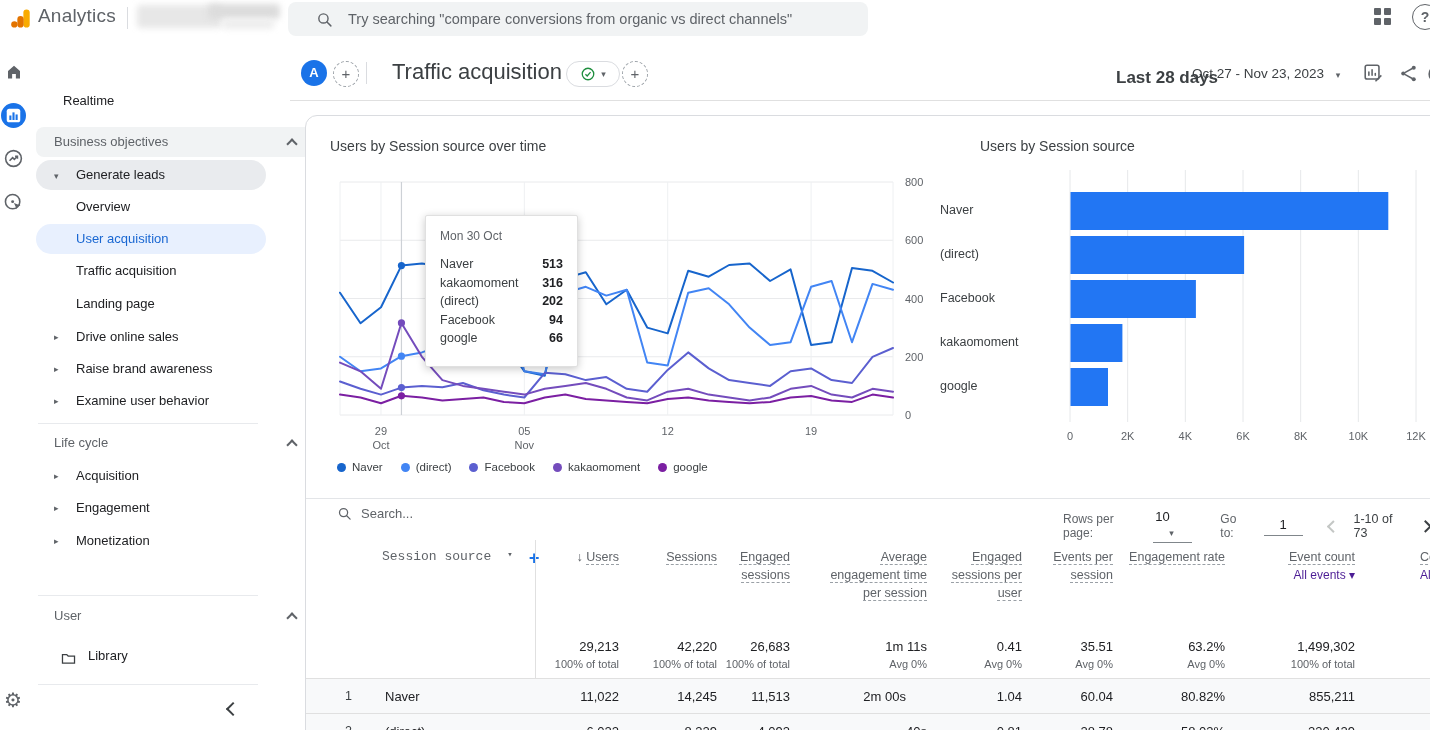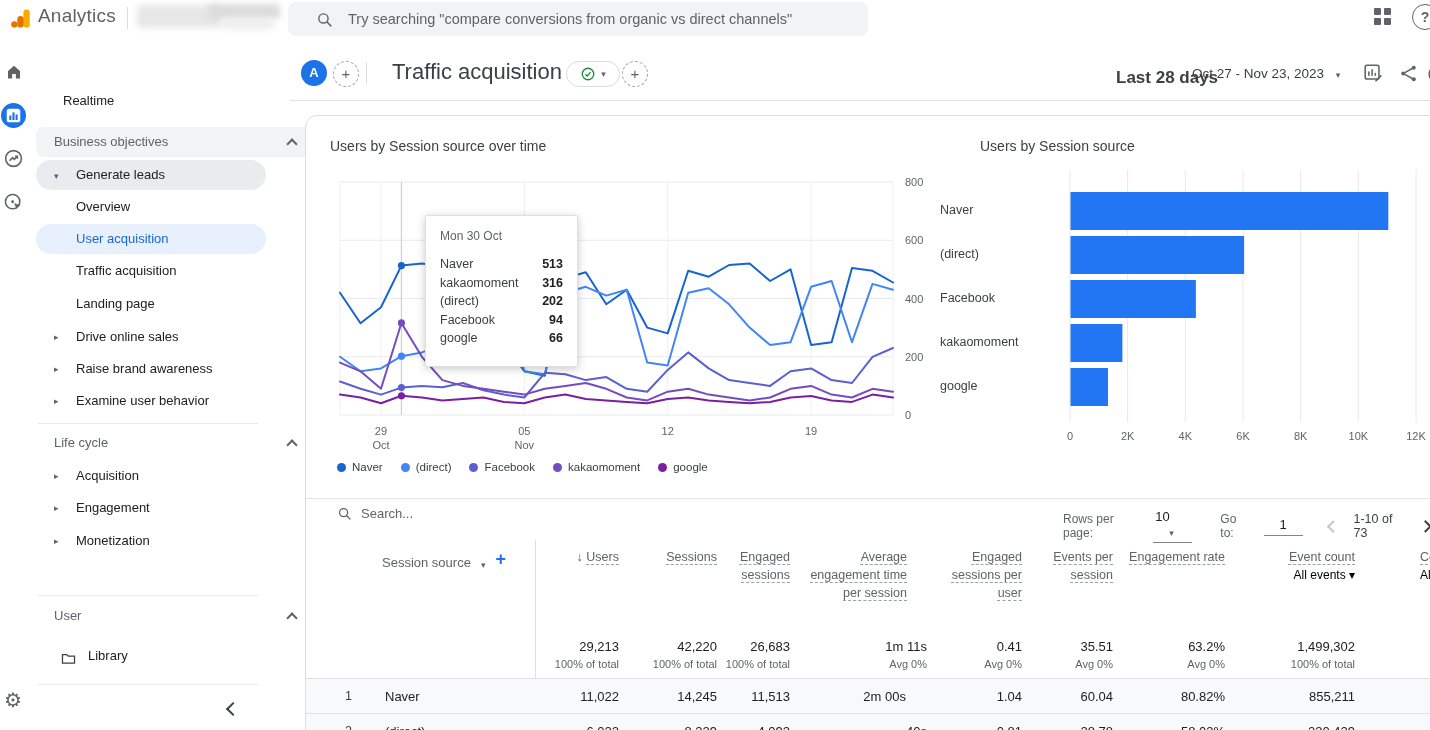--- a/index.html
+++ b/index.html
@@ -54,25 +54,25 @@
   
   .tooltip{position:absolute;left:425px;top:215px;width:153px;height:152px;background:#fff;border:1px solid #e0e0e0;
     border-radius:2px;box-shadow:0 2px 8px rgba(0,0,0,.22);padding:13px 14px;box-sizing:border-box;z-index:5;}
   .tt-date{font-size:12px;color:#5f6368;margin-bottom:12px;}
   .tt-row{display:flex;justify-content:space-between;font-size:12.5px;line-height:18.5px;color:#3c4043;}
   .tt-row b{color:#202124;}
   
   .card-div{position:absolute;left:306px;top:498px;width:1138px;height:1px;background:#e3e5e8;}
   .tbl-search{position:absolute;left:337px;top:506px;display:flex;gap:9px;align-items:center;font-size:13px;color:#5f6368;}
   .pager{position:absolute;left:1063px;top:509px;display:flex;align-items:center;font-size:12px;color:#5f6368;}
-  .dim-head{position:absolute;left:382px;top:549px;font-size:13px;color:#5f6368;display:flex;align-items:flex-end;gap:10px;}
+  .dim-head{position:absolute;left:382px;top:549px;font-size:13px;color:#5f6368;display:flex;align-items:flex-start;gap:16px;font-family:Liberation Mono, monospace;}
   .plus-blue{color:#1a73e8;font-size:18px;font-weight:bold;}
   .col-head{position:absolute;font-size:12.5px;line-height:18px;color:#5f6368;text-align:right;}
   .col-head .u{text-decoration:underline;text-decoration-style:dashed;text-decoration-color:#9aa0a6;text-underline-offset:3px;text-decoration-thickness:1px;}
-  .col-sub{font-size:12px;color:#000000;}
+  .col-sub{font-size:12px;color:#4c1d95;}
   .vline{position:absolute;left:535px;top:540px;width:1px;height:190px;background:#e0e0e0;}
   .tot-val{position:absolute;font-size:13px;color:#202124;text-align:right;}
   .tot-sub{position:absolute;font-size:11px;color:#5f6368;text-align:right;}
   .row-sep{position:absolute;left:306px;width:1138px;height:1px;background:#e0e0e0;}
   .drow{position:absolute;left:306px;width:1138px;height:34px;background:#f8f9fa;}
   .cell{position:absolute;font-size:13px;color:#202124;text-align:right;}
   .gearglyph{font-size:20px;color:#5f6368;}
 </style>
 </head>
 <body>
@@ -367,21 +367,21 @@
   <div class="dim-head">
     <span>Session source</span>
     <span class="tri">▾</span>
     <span class="plus-blue">+</span>
   </div>
   <div class="vline"></div>
   <div id="tablezone">
       <div class="col-head" style="position: absolute; left: 529px; top: 548px; width: 90px;"><span style="text-decoration: none;">↓ </span><span class="u">Users</span></div>
       <div class="col-head" style="position: absolute; left: 627px; top: 548px; width: 90px;"><span class="u">Sessions</span></div>
       <div class="col-head" style="position: absolute; left: 705px; top: 548px; width: 85px;"><span class="u">Engaged sessions</span></div>
-      <div class="col-head" style="position: absolute; left: 797px; top: 548px; width: 110px;"><span class="u">Average engagement time per session</span></div>
+      <div class="col-head" style="position: absolute; left: 817px; top: 548px; width: 110px;"><span class="u">Average engagement time per session</span></div>
       <div class="col-head" style="position: absolute; left: 927px; top: 548px; width: 95px;"><span class="u">Engaged sessions per user</span></div>
       <div class="col-head" style="position: absolute; left: 1038px; top: 548px; width: 75px;"><span class="u">Events per session</span></div>
       <div class="col-head" style="position: absolute; left: 1120px; top: 548px; width: 105px;"><span class="u">Engagement rate</span></div>
       <div class="col-head" style="position: absolute; left: 1240px; top: 548px; width: 115px;"><span class="u">Event count</span><div class="col-sub">All events ▾</div></div>
       <div class="col-head" style="position: absolute; left: 1420px; top: 548px; width: 140px; text-align: left;"><span class="u">Conversions</span><div class="col-sub">All events ▾</div></div>
       <div class="tot-val" style="position:absolute;left:489px;top:639px;width:130px;">29,213</div>
       <div class="tot-sub" style="position:absolute;left:489px;top:658px;width:130px;">100% of total</div>
       <div class="tot-val" style="position:absolute;left:587px;top:639px;width:130px;">42,220</div>
       <div class="tot-sub" style="position:absolute;left:587px;top:658px;width:130px;">100% of total</div>
       <div class="tot-val" style="position:absolute;left:660px;top:639px;width:130px;">26,683</div>

